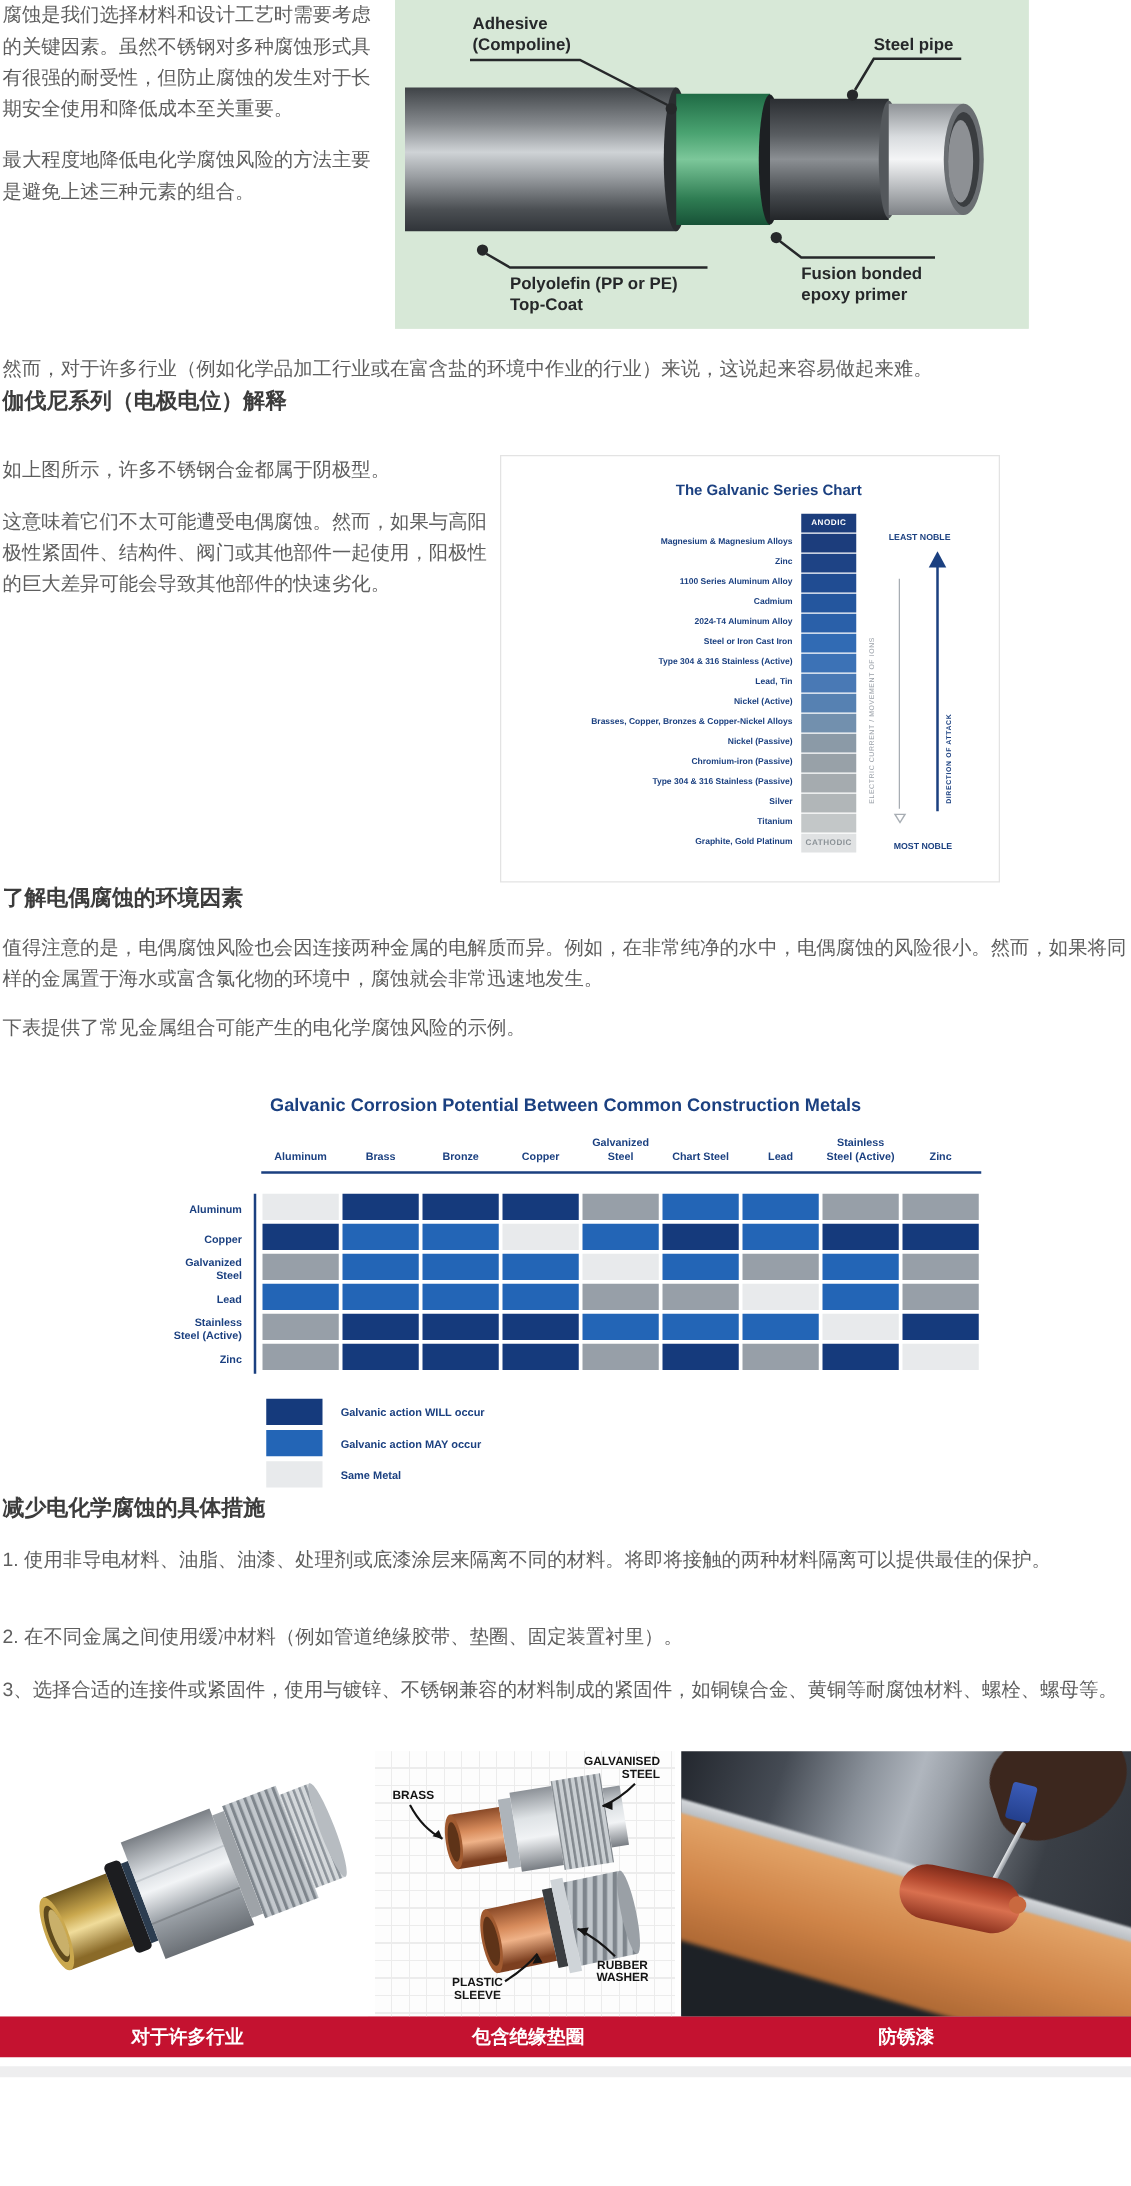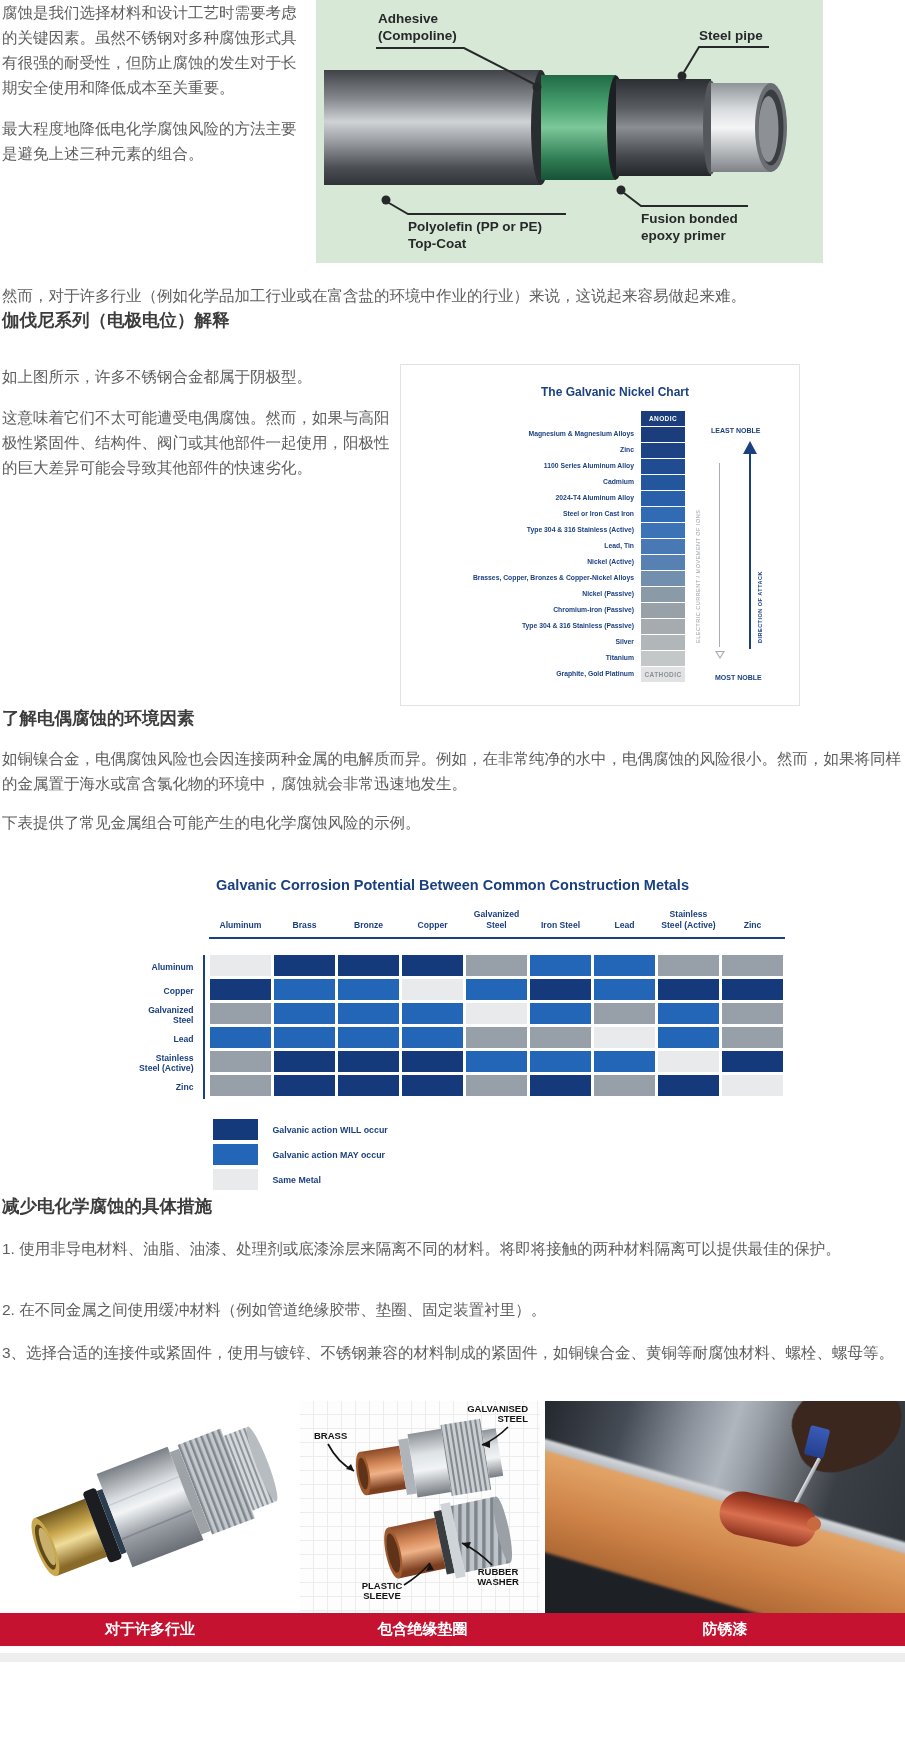--- a/index.html
+++ b/index.html
@@ -195,21 +195,21 @@
   <p class="para p-however">然而，对于许多行业（例如化学品加工行业或在富含盐的环境中作业的行业）来说，这说起来容易做起来难。</p>
 
   <h2 class="sec-h h-series">伽伐尼系列（电极电位）解释</h2>
 
   <section class="series-section">
     <div class="series-text">
       <p class="para">如上图所示，许多不锈钢合金都属于阴极型。</p>
       <p class="para">这意味着它们不太可能遭受电偶腐蚀。然而，如果与高阳极性紧固件、结构件、阀门或其他部件一起使用，阳极性的巨大差异可能会导致其他部件的快速劣化。</p>
     </div>
     <figure class="gs-box" style="margin:0">
-      <div class="gs-title">The Galvanic Nickel Chart</div>
+      <div class="gs-title">The Galvanic Series Chart</div>
       <div class="gs-flex">
         <div class="gs-rows" id="gs-rows">
             <div class="gs-row">
               <div class="gs-label"></div>
               <div class="gs-bar" style="background: rgb(28, 61, 124); color: rgb(255, 255, 255);">ANODIC</div>
             </div>
             <div class="gs-row">
               <div class="gs-label">Magnesium &amp; Magnesium Alloys</div>
               <div class="gs-bar" style="background: rgb(28, 61, 124);"></div>
             </div>
@@ -282,33 +282,33 @@
           <div class="gs-navyarrow"></div>
           <div class="gs-navyline"></div>
           <div class="gs-navytext">DIRECTION OF ATTACK</div>
           <div class="gs-most">MOST NOBLE</div>
         </div>
       </div>
     </figure>
   </section>
 
   <h2 class="sec-h h-env">了解电偶腐蚀的环境因素</h2>
-  <p class="para p-env1">如铜镍合金，电偶腐蚀风险也会因连接两种金属的电解质而异。例如，在非常纯净的水中，电偶腐蚀的风险很小。然而，如果将同样的金属置于海水或富含氯化物的环境中，腐蚀就会非常迅速地发生。</p>
+  <p class="para p-env1">值得注意的是，电偶腐蚀风险也会因连接两种金属的电解质而异。例如，在非常纯净的水中，电偶腐蚀的风险很小。然而，如果将同样的金属置于海水或富含氯化物的环境中，腐蚀就会非常迅速地发生。</p>
   <p class="para p-env2">下表提供了常见金属组合可能产生的电化学腐蚀风险的示例。</p>
 
   <figure class="matrix-fig">
     <div class="m-title">Galvanic Corrosion Potential Between Common Construction Metals</div>
     <div class="m-head" id="m-headers">
         <div class="m-h">Aluminum</div>
         <div class="m-h">Brass</div>
         <div class="m-h">Bronze</div>
         <div class="m-h">Copper</div>
         <div class="m-h">Galvanized
 Steel</div>
-        <div class="m-h">Iron Steel</div>
+        <div class="m-h">Chart Steel</div>
         <div class="m-h">Lead</div>
         <div class="m-h">Stainless
 Steel (Active)</div>
         <div class="m-h">Zinc</div>
       </div>
     <div class="m-body">
       <div class="m-labels" id="m-labels">
           <div class="m-rl">Aluminum</div>
           <div class="m-rl">Copper</div>
           <div class="m-rl">Galvanized

